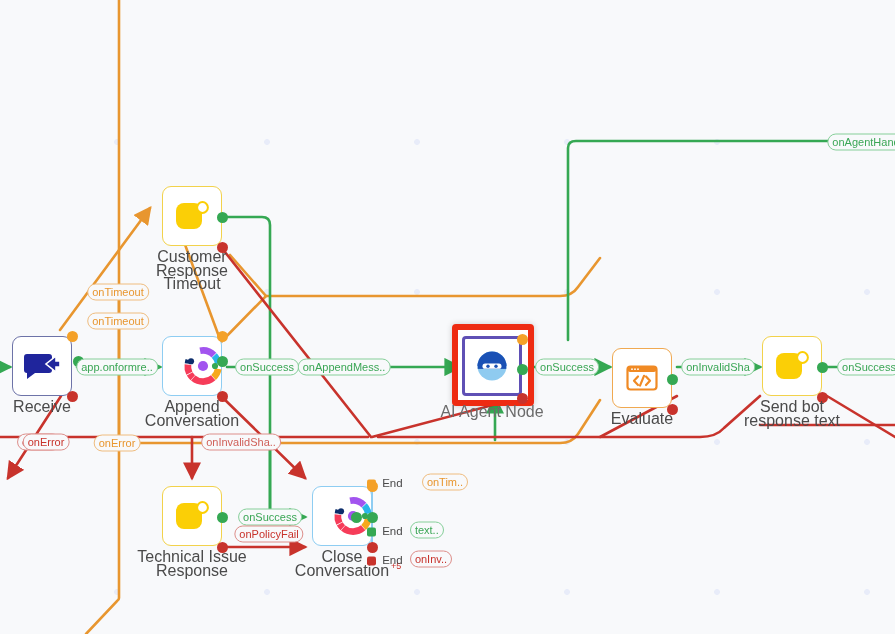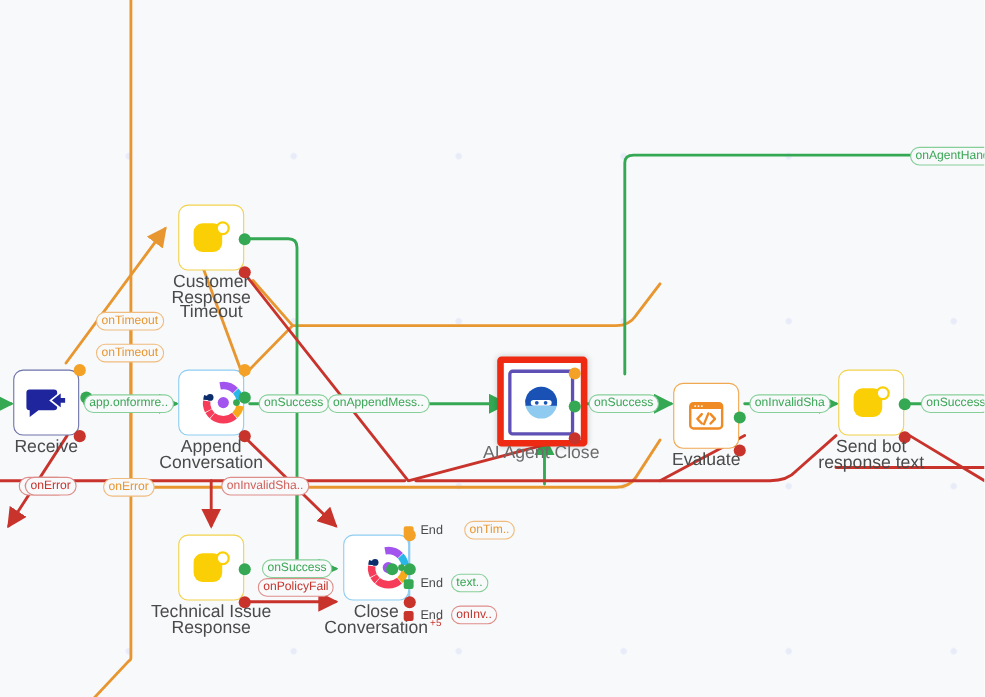--- a/index.html
+++ b/index.html
@@ -280,21 +280,21 @@
         <path d="M5.5,20 A14.5,14.5 0 0 1 34.5,20 z" fill="#1a51b5"></path>
         <path d="M5.7,17.5 h28.6 v5.4 h-28.6 z" fill="#1a51b5"></path>
         <rect x="10.5" y="17.6" width="19" height="5.2" rx="2.6" fill="#ffffff"></rect>
         <circle cx="16" cy="20.2" r="1.7" fill="#1a51b5"></circle>
         <circle cx="24" cy="20.2" r="1.7" fill="#1a51b5"></circle>
       </svg>
     </span>
     <div class="port orange" style="left:52px; top:-5px;"></div>
     <div class="port green" style="left:52px; top:25px;"></div>
     <div class="port red" style="left:52px; top:54px;"></div>
-    <div class="node-label" style="top:66px; color:#6b6b6b;">AI Agent Close</div>
+    <div class="node-label" style="top:66px; color:#6b6b6b;">AI Agent Node</div>
   </div>
 
   <div class="node orange" style="left:612px; top:336px;">
     <span class="ic">
       <svg viewBox="0 0 40 40" class="ic">
         <rect x="5.5" y="8.5" width="29" height="23" rx="3" fill="none" stroke="#f08a24" stroke-width="2.2"></rect>
         <rect x="5.5" y="8.5" width="29" height="5.4" rx="2.4" fill="#f08a24"></rect>
         <circle cx="10" cy="11.2" r="0.9" fill="#ffffff"></circle>
         <circle cx="13" cy="11.2" r="0.9" fill="#ffffff"></circle>
         <circle cx="16" cy="11.2" r="0.9" fill="#ffffff"></circle>

